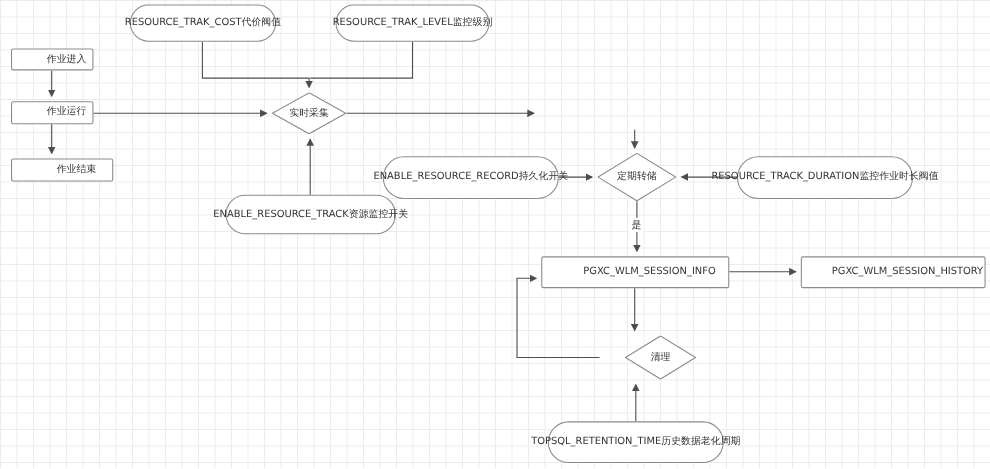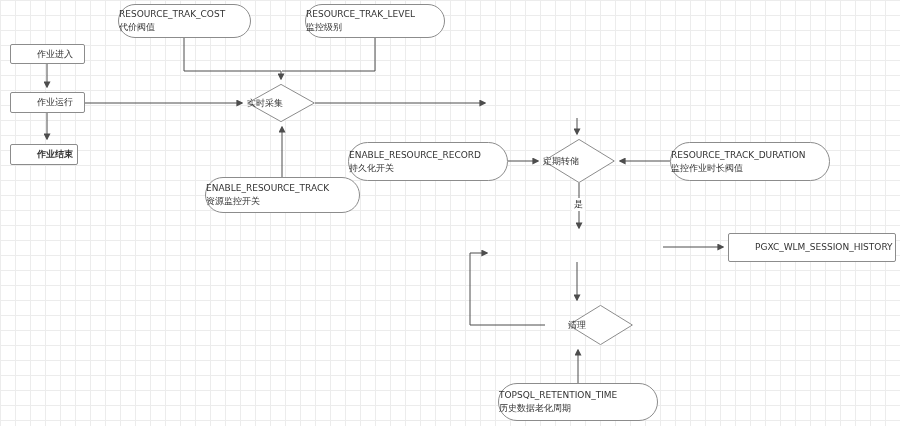--- a/index.html
+++ b/index.html
@@ -24,22 +24,22 @@
     fill: none;
     stroke: #4d4d4d;
     stroke-width: 1;
   }
   .node {
     position: absolute;
     box-sizing: border-box;
     background: #ffffff;
     border: 1px solid #8c8c8c;
     display: flex;
-    flex-direction: column;
-    align-items: flex-start;
+    flex-direction: row;
+    align-items: center;
     justify-content: center;
     font-size: 9px;
     line-height: 13px;
     color: #333333;
     text-align: center;
     white-space: nowrap;
   }
   .stadium { border-radius: 20px; }
   .rect    { border-radius: 2px; padding-left: 26px; }
   .diamond {
@@ -98,21 +98,21 @@
     <span>RESOURCE_TRAK_LEVEL</span>
     <span>监控级别</span>
   </div>
 
   <div class="node rect" style="left:10px;top:44px;width:75px;height:20px;">
     <span>作业进入</span>
   </div>
   <div class="node rect" style="left:10px;top:92px;width:75px;height:21px;">
     <span>作业运行</span>
   </div>
-  <div class="node rect" style="left:10px;top:144px;width:68px;height:21px;font-weight:bold;">
+  <div class="node rect" style="left:10px;top:144px;width:93px;height:21px;">
     <span>作业结束</span>
   </div>
 
   <div class="node diamond" style="left:247px;top:84px;width:68px;height:38px;">
     <svg viewBox="0 0 100 100" preserveAspectRatio="none">
       <polygon points="50,1 99,50 50,99 1,50" fill="#ffffff" stroke="#8c8c8c" stroke-width="1" vector-effect="non-scaling-stroke"></polygon>
     </svg>
     <span class="lbl">实时采集</span>
   </div>
 
@@ -134,20 +134,23 @@
     <span>监控作业时长阀值</span>
   </div>
 
   <div class="node stadium" style="left:205px;top:177px;width:155px;height:36px;">
     <span>ENABLE_RESOURCE_TRACK</span>
     <span>资源监控开关</span>
   </div>
 
   <div class="edge-label" style="left:572px;top:198px;">是</div>
 
+  <div class="node rect" style="left:492px;top:233px;width:171px;height:29px;">
+    <span>PGXC_WLM_SESSION_INFO</span>
+  </div>
 
   <div class="node rect" style="left:728px;top:233px;width:168px;height:29px;">
     <span>PGXC_WLM_SESSION_HISTORY</span>
   </div>
 
   <div class="node diamond" style="left:568px;top:305px;width:65px;height:40px;">
     <svg viewBox="0 0 100 100" preserveAspectRatio="none">
       <polygon points="50,1 99,50 50,99 1,50" fill="#ffffff" stroke="#8c8c8c" stroke-width="1" vector-effect="non-scaling-stroke"></polygon>
     </svg>
     <span class="lbl">清理</span>

